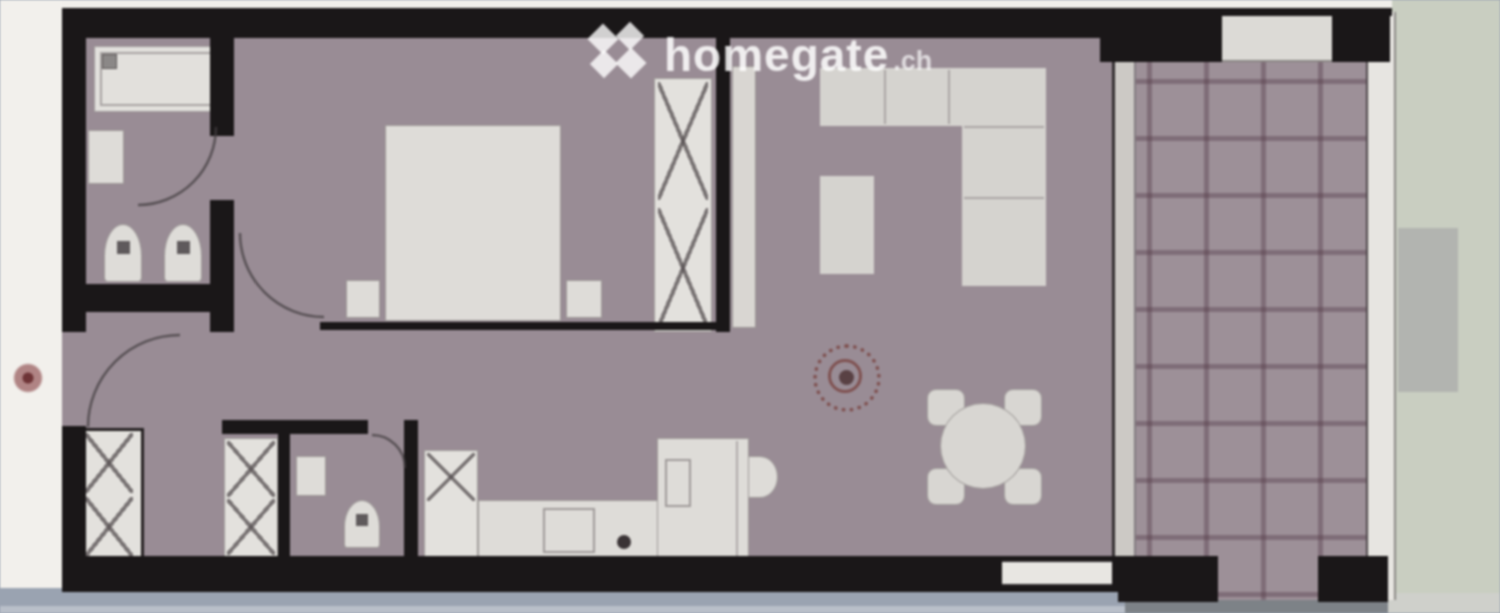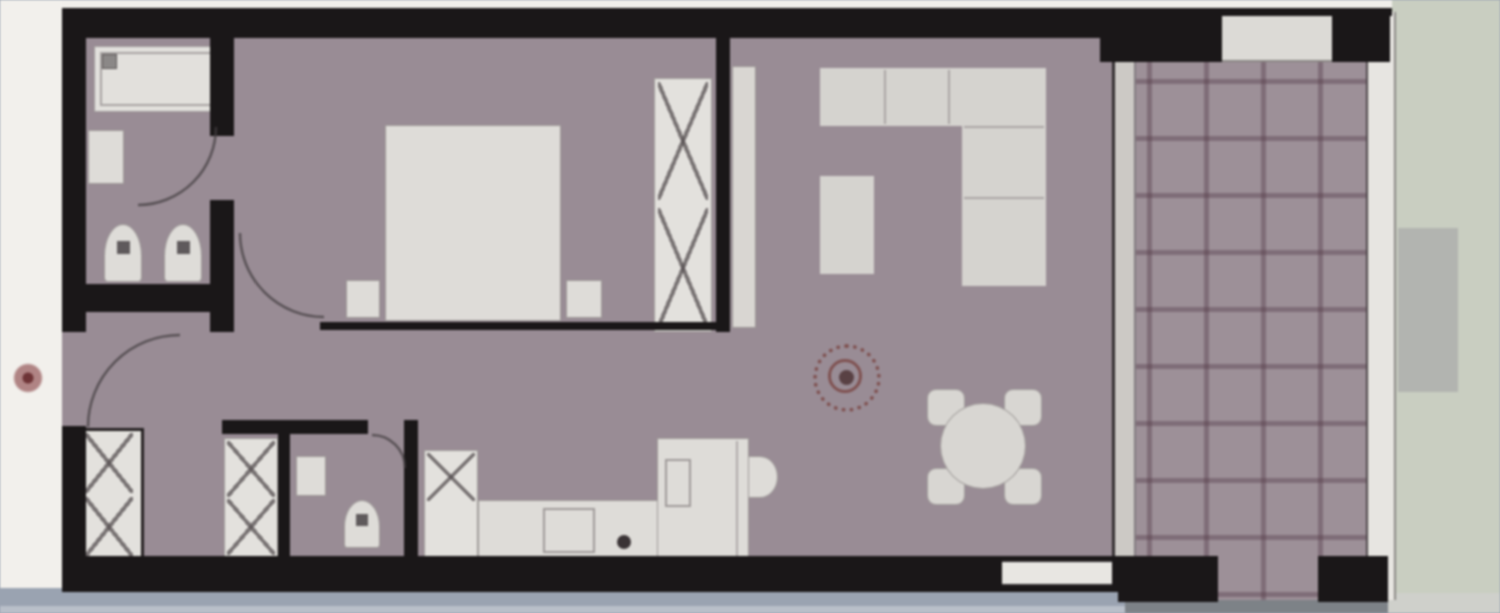--- a/index.html
+++ b/index.html
@@ -235,14 +235,24 @@
   <svg class="arc" id="arc-bath" viewBox="0 0 84 84">
       <path d="M 2 80 A 78 78 0 0 0 80 2"></path>
     </svg>
   <svg class="arc" id="arc-bed" viewBox="0 0 88 88">
       <path d="M 2 2 A 84 84 0 0 0 86 86"></path>
     </svg>
   <svg class="arc" id="arc-wc" viewBox="0 0 40 40">
       <path d="M 4 3 A 33 33 0 0 1 37 36"></path>
     </svg>
 
+  <div id="watermark">
+    <div id="wm-logo">
+      <div class="dia d1"></div>
+      <div class="dia d2"></div>
+      <div class="dia d3"></div>
+      <div class="dia d4"></div>
+    </div>
+    <div id="wm-brand">homegate</div>
+    <div id="wm-tld">.ch</div>
+  </div>
 
 </div>
 
 </body></html>

